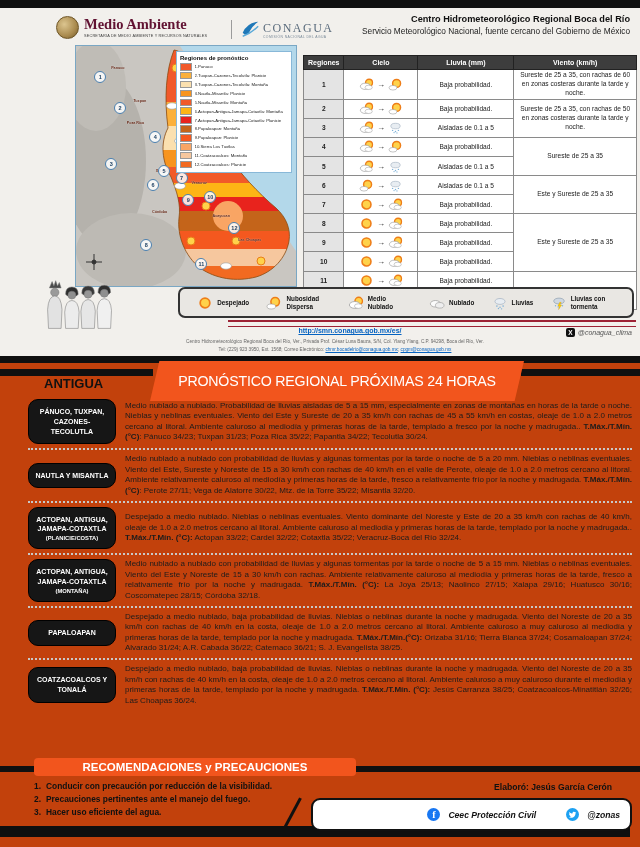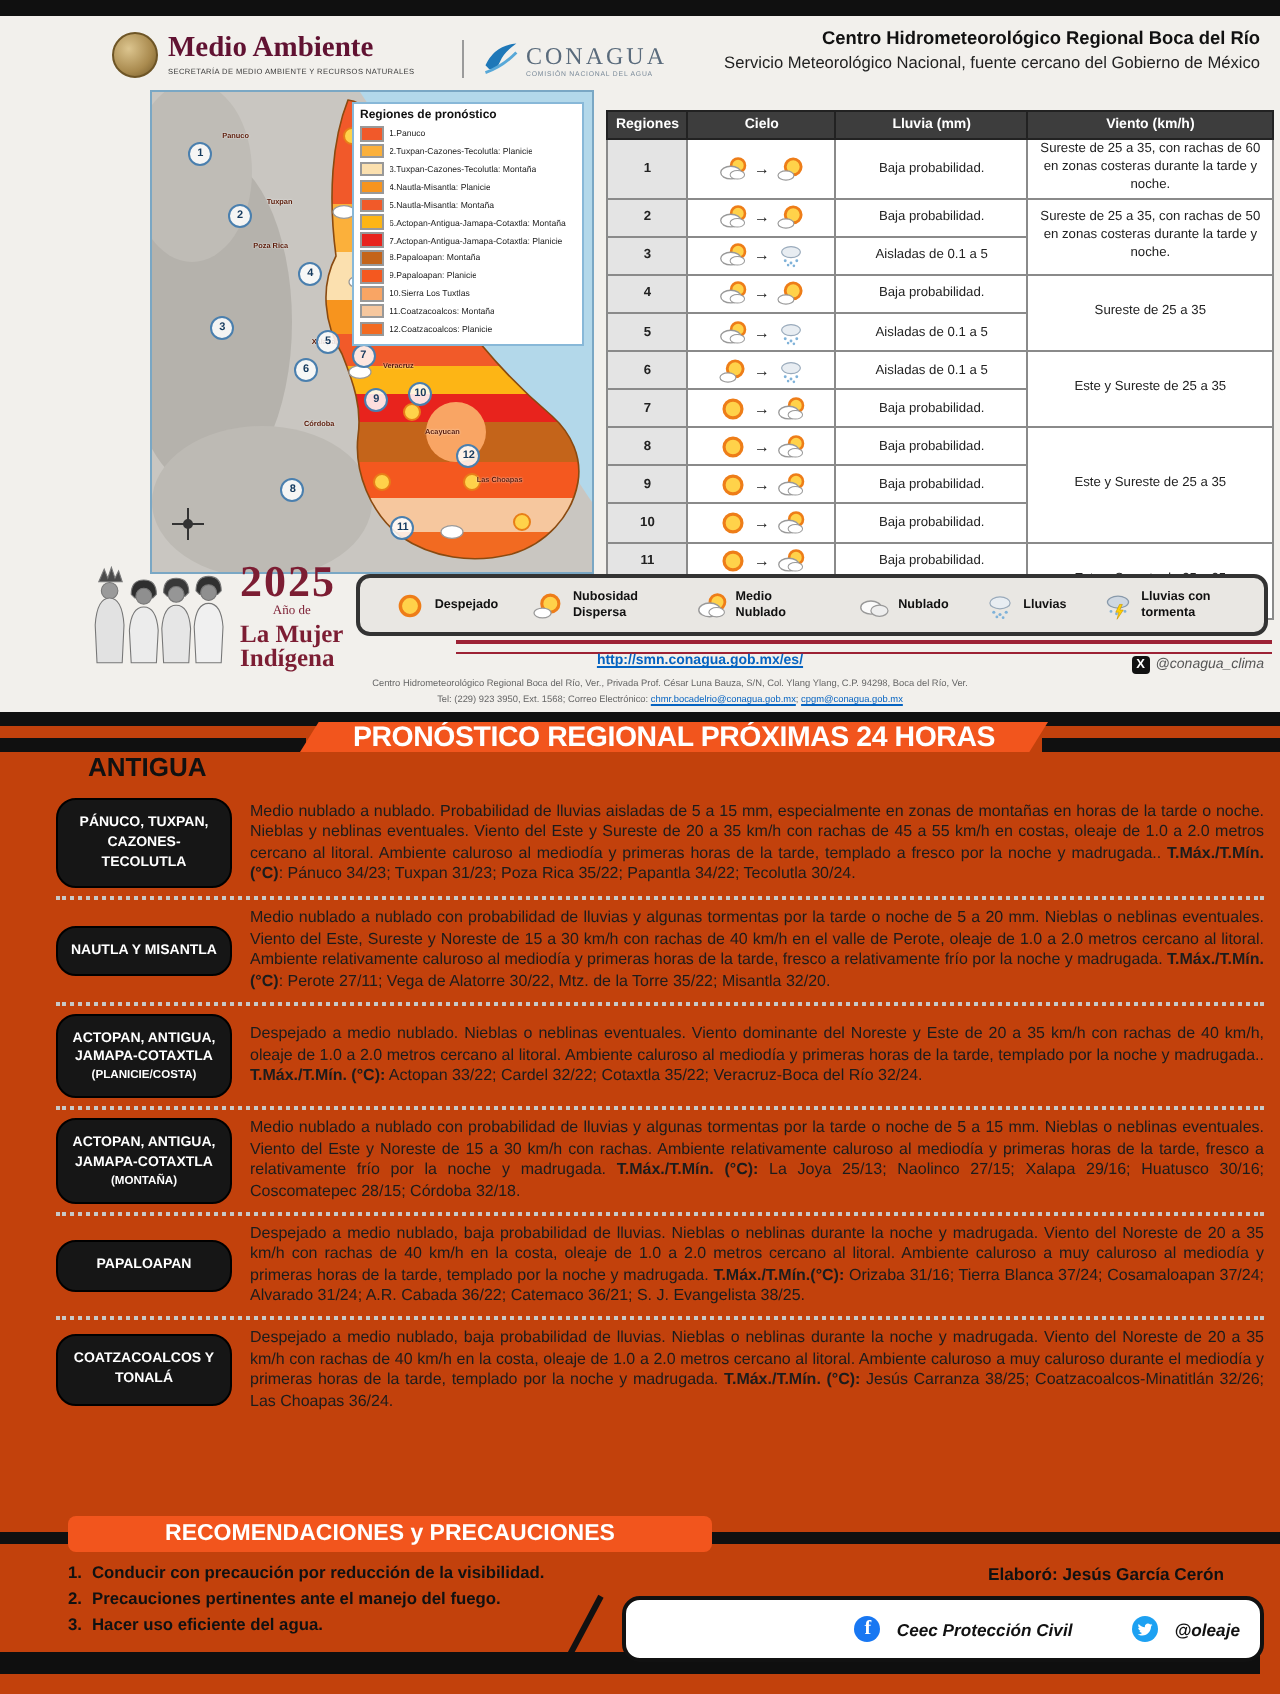--- a/index.html
+++ b/index.html
@@ -64,22 +64,22 @@
        text-decoration:underline;font-weight:bold;cursor:pointer;}
   .xhandle{position:absolute;right:8px;top:320px;display:flex;gap:3px;align-items:center;font-size:7px;
            color:#555;font-style:italic;cursor:pointer;}
   .x-icon{width:9px;height:9px;background:#111;color:#fff;font-size:6.5px;display:flex;align-items:center;
           justify-content:center;border-radius:2px;font-style:normal;font-weight:bold;}
   .addr{position:absolute;left:100px;top:330px;width:470px;text-align:center;font-size:4.7px;color:#666;line-height:1.6;}
   .addr a{color:#0563c1;text-decoration:underline;cursor:pointer;}
   
   .banner-bar-l{position:absolute;left:0;top:369px;width:153px;height:7px;background:#101010;}
   .banner-bar-r{position:absolute;left:521px;top:369px;width:119px;height:7px;background:#101010;}
-  .banner{position:absolute;left:150px;top:361px;width:374px;height:15px;background:#F2551D;color:#fff;
-          font-weight:bold;font-size:14.2px;display:flex;align-items:center;justify-content:center;
+  .banner{position:absolute;left:150px;top:361px;width:374px;height:40px;background:#F2551D;color:#fff;
+          font-weight:normal;font-size:14.2px;display:flex;align-items:center;justify-content:center;
           clip-path:polygon(2.5% 0,100% 0,97.5% 100%,0 100%);letter-spacing:-.2px;z-index:2;}
   .cuenca{position:absolute;left:44px;top:376px;font-size:13px;font-weight:bold;color:#111;}
   .secs{position:absolute;left:28px;top:395px;width:604px;}
   .sec{display:flex;gap:9px;align-items:center;padding:4px 0;border-bottom:2px dotted #c8c8c8;}
   .sec:last-child{border-bottom:none;}
   .sec-label{flex:0 0 88px;background:#161616;color:#fff;border-radius:10px;padding:7px 5px;text-align:center;
              border:1px solid #000;box-sizing:border-box;}
   .sl-main{font-size:7px;font-weight:bold;line-height:1.4;}
   .sl-sub{font-size:5.8px;font-weight:bold;margin-top:1px;}
   .sec-body{flex:1;margin:0;font-size:8px;line-height:1.32;text-align:justify;color:#1c1c1c;}
@@ -508,26 +508,20 @@
             <path d="M23,35 q1-13 8-13 q7,0 8,13 l-1,18 h-14 Z" fill="#ececec"></path>
             <path d="M42,14 q0-8 7-8 q7,0 7,8 l-2,2 h-10 Z" fill="#383838"></path>
             <circle cx="49" cy="15" r="4.4" fill="#969696"></circle>
             <path d="M41,34 q1-13 8-13 q7,0 8,13 l-1,19 h-14 Z" fill="#e6e6e6"></path>
             <path d="M60,13 q0-8 7-8 q7,0 7,8 l-2,2 h-10 Z" fill="#303030"></path>
             <circle cx="67" cy="14" r="4.4" fill="#8f8f8f"></circle>
             <path d="M59,33 q1-13 8-13 q7,0 8,13 l-1,20 h-14 Z" fill="#f0f0f0"></path>
           </g>
         </svg>
       </span>
-      <div class="yb-text">
-        <div class="yb-year">2025</div>
-        <div class="yb-sub">Año de</div>
-        <div class="yb-big">La Mujer</div>
-        <div class="yb-big">Indígena</div>
-      </div>
     </div>
 
     <div class="redline"></div>
     <a class="url">http://smn.conagua.gob.mx/es/</a>
     <div class="xhandle">
       <span class="x-icon">X</span>
       <span>@conagua_clima</span>
     </div>
     <div class="addr">
       <div>Centro Hidrometeorológico Regional Boca del Río, Ver., Privada Prof. César Luna Bauza, S/N, Col. Ylang Ylang, C.P. 94298, Boca del Río, Ver.</div>
@@ -606,16 +600,16 @@
   <div class="footer-box">
     <span class="fb">f</span>
     <span class="soc-lab">Ceec Protección Civil</span>
     <span class="gap"></span>
     <span class="tw">
       <svg viewBox="0 0 16 16" width="13" height="13">
           <circle cx="8" cy="8" r="8" fill="#1DA1F2"></circle>
           <path d="M12.6,5.5c-0.33,0.15-0.69,0.25-1.06,0.3c0.38-0.23,0.67-0.59,0.81-1.02c-0.36,0.21-0.75,0.36-1.17,0.45C10.84,4.86,10.35,4.6,9.8,4.6c-1.04,0-1.88,0.84-1.88,1.88c0,0.15,0.02,0.29,0.05,0.43C6.4,6.83,5.02,6.08,4.09,4.95C3.93,5.23,3.84,5.55,3.84,5.9c0,0.65,0.33,1.23,0.84,1.56C4.37,7.45,4.08,7.37,3.83,7.23v0.02c0,0.91,0.65,1.67,1.51,1.84C5.18,9.14,5.01,9.16,4.84,9.16c-0.12,0-0.24-0.01-0.36-0.03c0.24,0.75,0.93,1.29,1.76,1.3c-0.64,0.5-1.46,0.8-2.34,0.8c-0.15,0-0.3-0.01-0.45-0.03c0.83,0.54,1.82,0.85,2.89,0.85c3.46,0,5.36-2.87,5.36-5.36l-0.01-0.24C12.06,6.21,12.36,5.88,12.6,5.5z" fill="#fff"></path>
         </svg>
     </span>
-    <span class="soc-lab">@oleaje</span>
+    <span class="soc-lab">@zonas</span>
   </div>
   <div class="botbar"></div>
 </div>
 
 </body></html>

